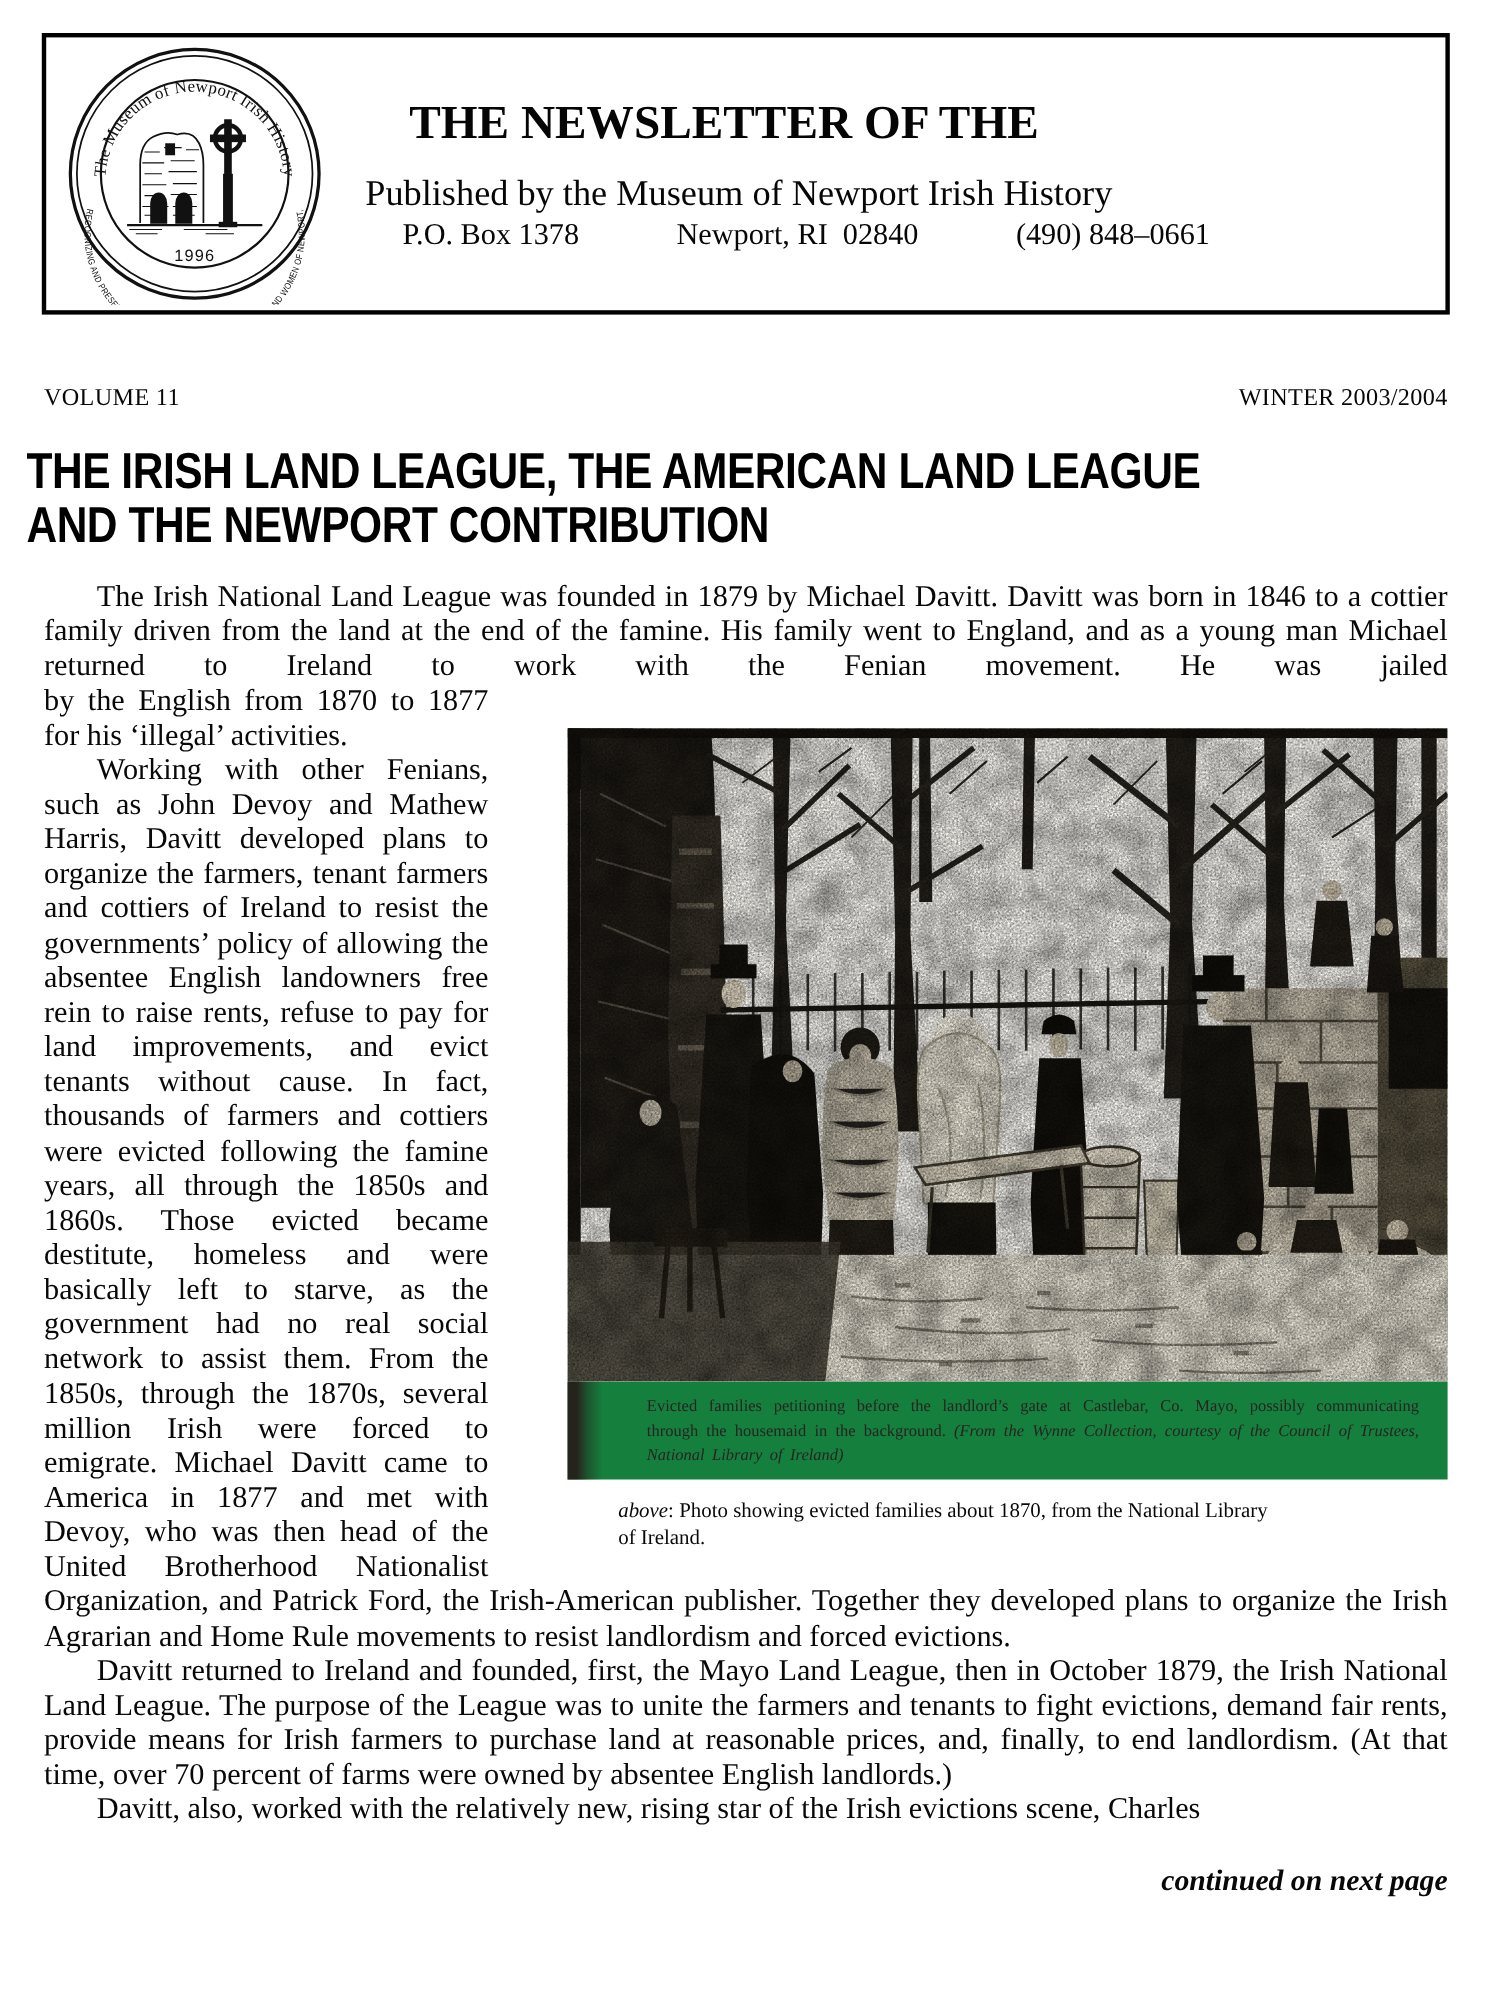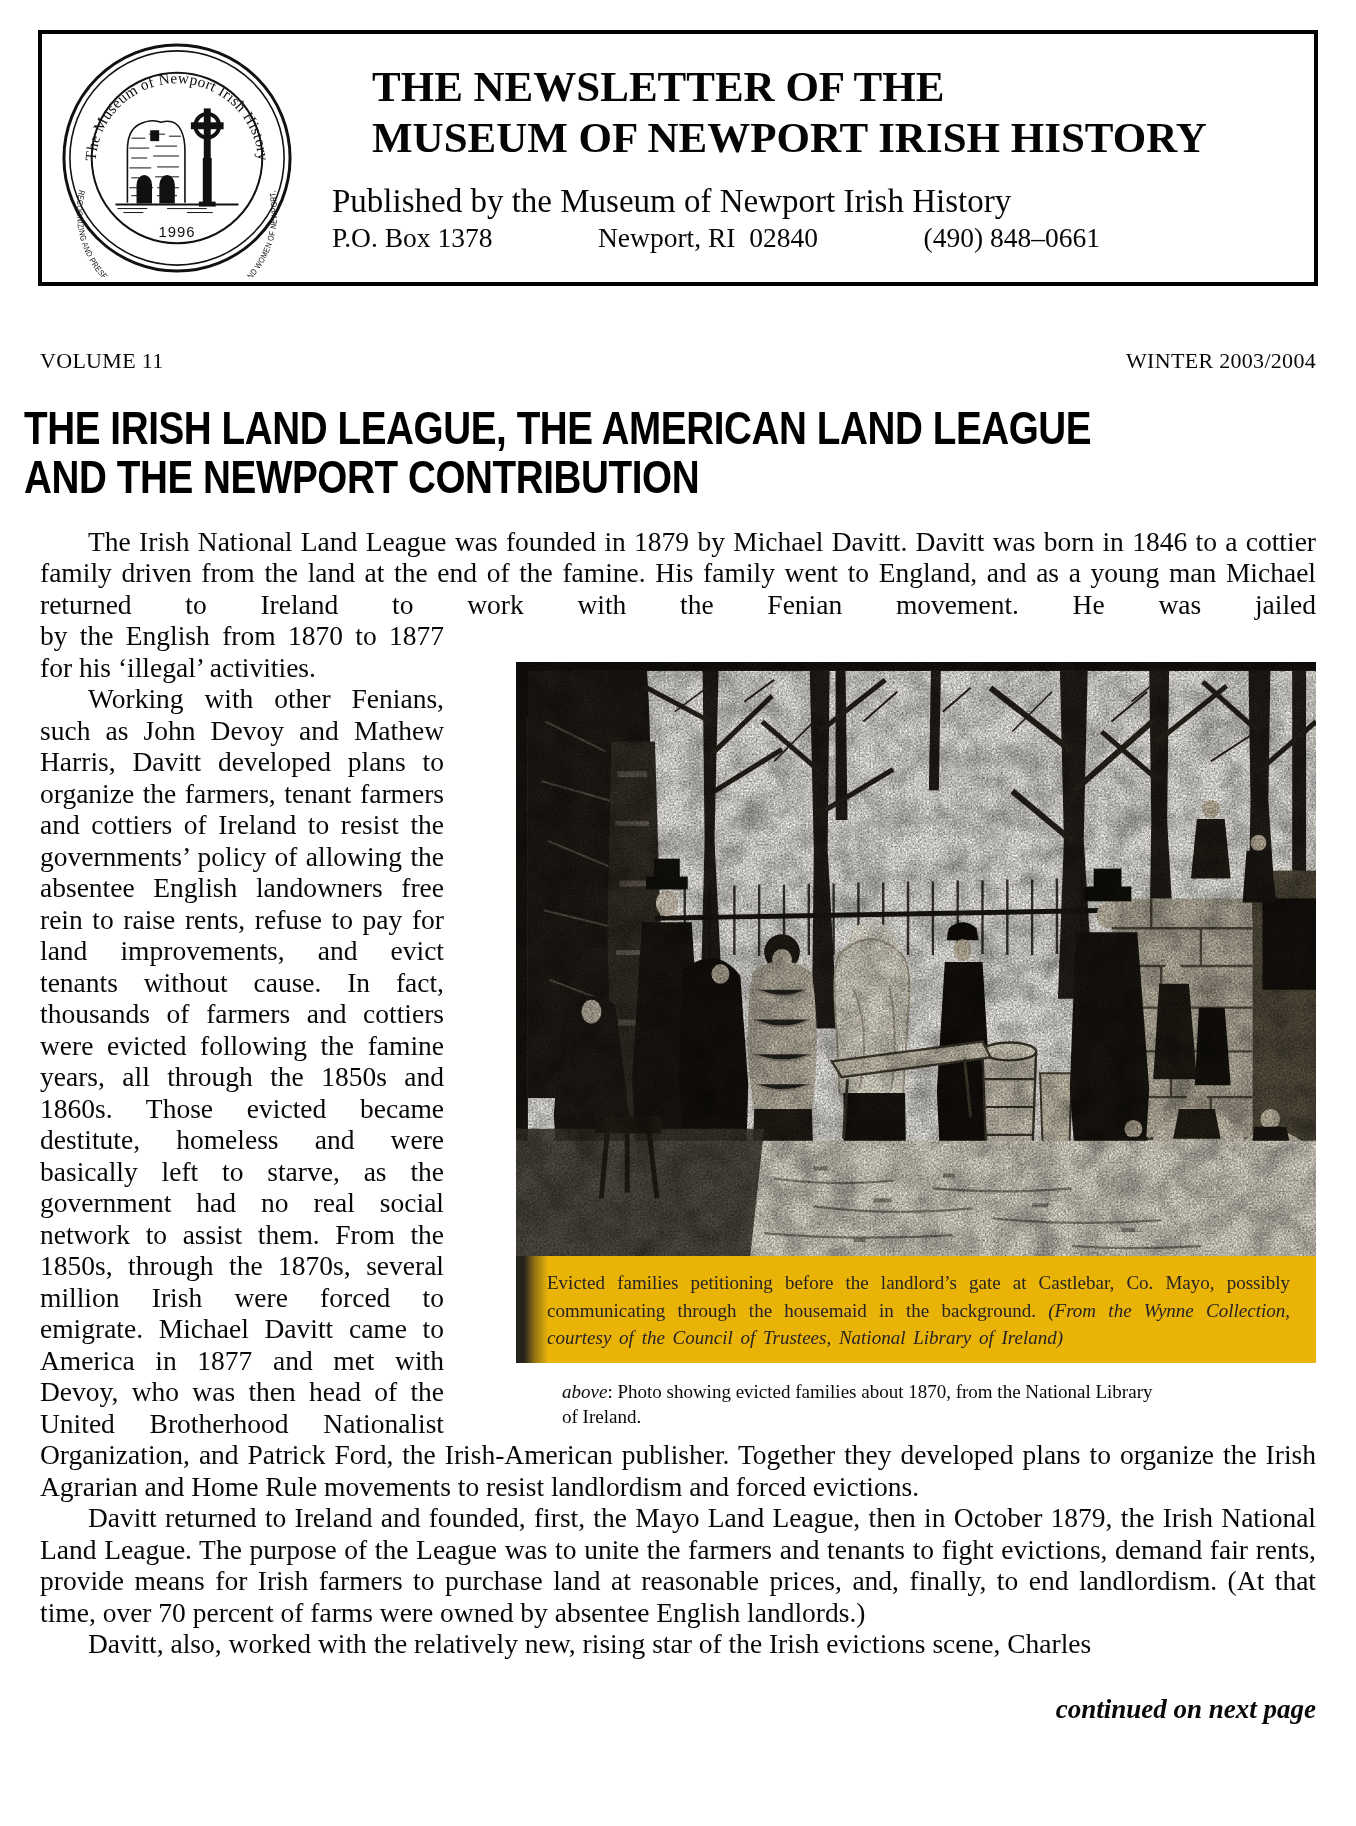--- a/index.html
+++ b/index.html
@@ -15,21 +15,21 @@
     margin:30px 38px 0; height:256px; border:4px solid #000;
     display:flex; align-items:center; padding:6px 10px; background:#fff;
   }
   .seal { width:238px; height:238px; flex:none; margin-left:6px; }
   .mast-right { margin-left:36px; width:768px; }
   .mast-title {
     font-weight:bold; font-size:43px; line-height:1.17;
     letter-spacing:0px; color:#050505; white-space:nowrap;margin-left:40px;
   }
   .mast-pub { font-size:33px; margin-top:20px; white-space:nowrap; }
-  .mast-addr { display:flex; justify-content:space-between; font-size:27.5px; margin-top:2px; }
+  .mast-addr { display:flex; justify-content:space-between; font-size:27.5px; margin-top:2px;margin-left:34px; }
 
   
   .volume-row {
     margin:62px 40px 0; display:flex; justify-content:space-between;
     font-size:22px; letter-spacing:0.3px;
   }
 
   
   .headline { margin:30px 24px 0; font-family:"Liberation Sans", sans-serif;
     font-weight:bold; font-size:46px; line-height:1.06; color:#000; }
@@ -40,22 +40,22 @@
   .body-copy { margin:24px 40px 0; width:1276px; font-size:27.5px; line-height:31.5px;
     text-align:justify; color:#080808; }
   .body-copy p { margin:0; }
   p.indent { text-indent:48px; }
   p.p-first { text-indent:48px; text-align-last:justify; }
 
   .photo-figure { float:right; width:872px; padding-top:42px; }
   .photo-box { margin-left:72px; width:800px; }
   .photo-svg { display:block; width:800px; height:594px; }
   .photo-caption {
-    position:relative; background:#eab308; width:800px;
-    padding:13px 26px 11px 31px; font-size:19px; line-height:1.45;
+    position:relative; background:#15803d; width:800px;
+    padding:13px 26px 11px 72px; font-size:15px; line-height:1.45;
     text-align:justify; word-spacing:3px; color:#262420;
   }
   .photo-caption::before {
     content:""; position:absolute; left:0; top:0; bottom:0; width:32px;
     background:linear-gradient(90deg,#26231d 0%,#26231d 25%,rgba(38,35,29,.45) 58%,rgba(38,35,29,0) 100%);
   }
   .photo-caption .cap-italic { font-style:italic; }
   .photo-undercaption { margin:16px 0 4px 118px; width:600px; font-size:19px;
     line-height:1.32; text-align:left; }
   .photo-undercaption .uc-lead { font-style:italic; }
@@ -104,21 +104,20 @@
       <rect x="134" y="84" width="33" height="7"></rect>
       <circle cx="150.5" cy="87.5" r="12" fill="none" stroke="#111" stroke-width="4"></circle>
       <rect x="142" y="164" width="17" height="5"></rect>
     </g>
     <text x="120" y="200" text-anchor="middle" font-family="Liberation Sans, sans-serif" font-size="15" letter-spacing="1">1996</text>
   </svg>
 
   <div class="mast-right">
     <div class="mast-title">
       <div>THE NEWSLETTER OF THE</div>
-      <div>MUSEUM OF NEWPORT IRISH HISTORY</div>
     </div>
     <div class="mast-pub">Published by the Museum of Newport Irish History</div>
     <div class="mast-addr">
       <span>P.O. Box 1378</span>
       <span>Newport, RI&nbsp; 02840</span>
       <span>(490) 848–0661</span>
     </div>
   </div>
 </div>
 

